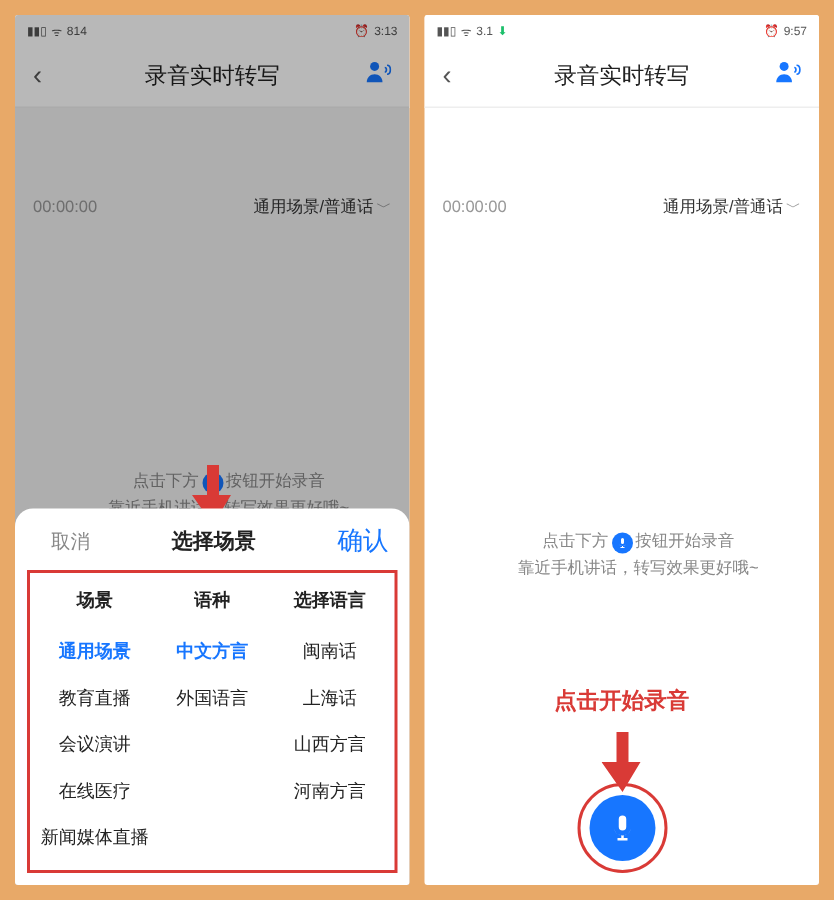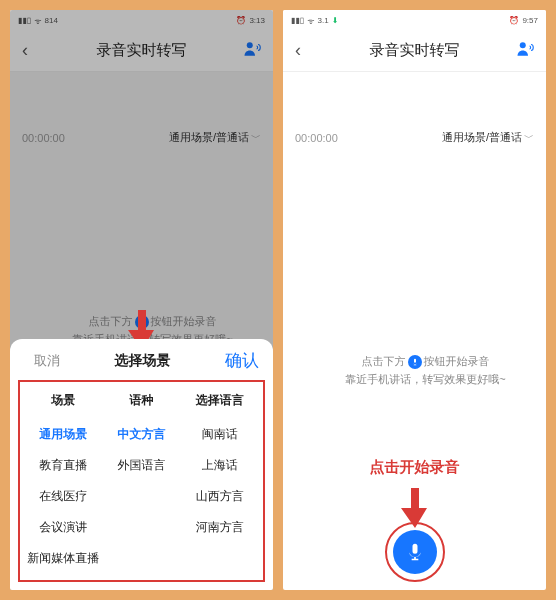--- a/index.html
+++ b/index.html
@@ -243,22 +243,22 @@
       <div class="red-box">
         <div class="cols3">
           <div class="col-head">场景</div>
           <div class="col-head">语种</div>
           <div class="col-head">选择语言</div>
         </div>
         <div class="cols3">
           <div>
             <div class="opt sel">通用场景</div>
             <div class="opt">教育直播</div>
+            <div class="opt">会议演讲</div>
             <div class="opt">在线医疗</div>
-            <div class="opt">会议演讲</div>
             <div class="opt">新闻媒体直播</div>
           </div>
           <div>
             <div class="opt sel">中文方言</div>
             <div class="opt">外国语言</div>
           </div>
           <div>
             <div class="opt">闽南话</div>
             <div class="opt">上海话</div>
             <div class="opt">山西方言</div>

